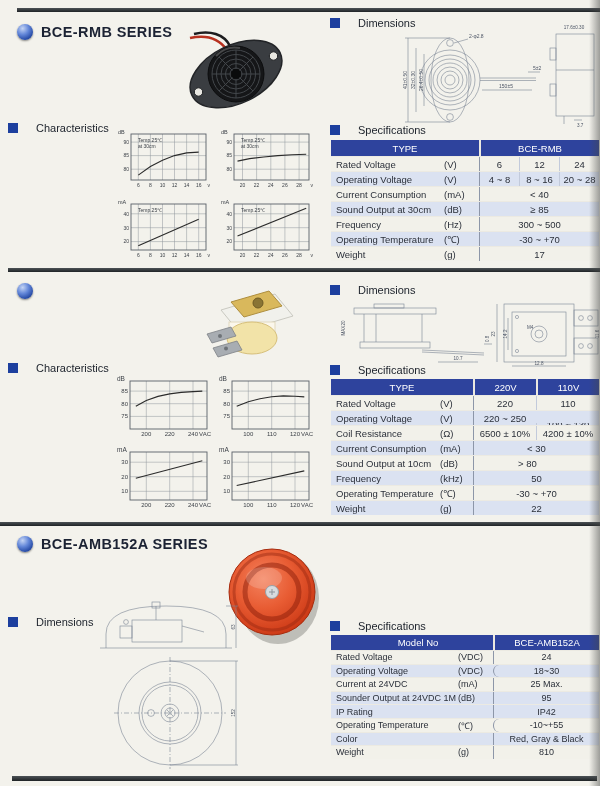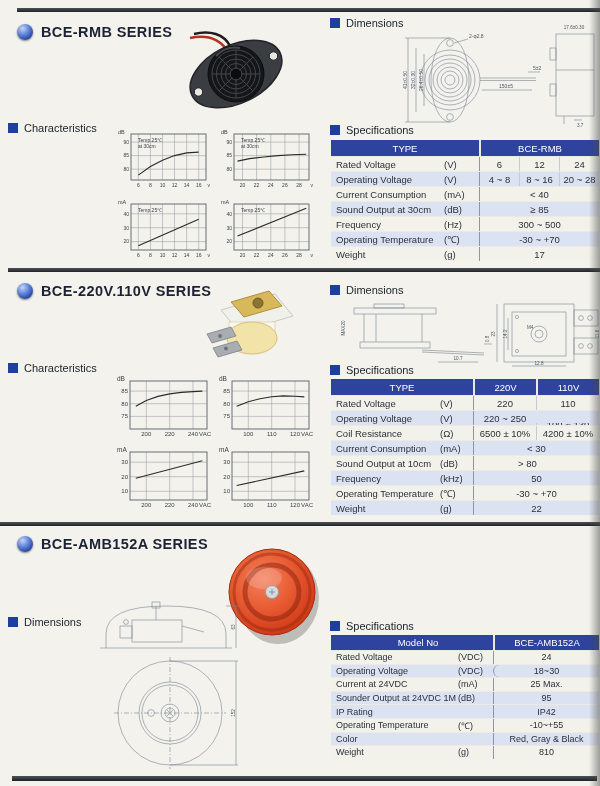--- a/index.html
+++ b/index.html
@@ -7,21 +7,21 @@
   body{font-family:"Liberation Sans",sans-serif}
   .page{position:relative;width:600px;height:786px;margin:0 auto;background:#f3f2ec;overflow:hidden}
   .edge-strip{position:absolute;right:0;top:0;bottom:0;width:11px;
     background:linear-gradient(to right,rgba(80,80,76,0),rgba(70,72,70,.5));pointer-events:none}
   .bar{position:absolute;background:linear-gradient(#4c5256,#1f2326);height:4px}
   .series-header{position:absolute;display:flex;align-items:center;gap:8px}
   .bullet{width:16px;height:16px;border-radius:50%;flex:0 0 16px;
     background:radial-gradient(circle at 35% 28%,#c4d4f4,#6286d8 40%,#2a4ea8 72%,#12306f);
     box-shadow:0 1px 2px rgba(0,0,0,.45)}
   .series-title{font-size:14.5px;font-weight:800;color:#1b2233;letter-spacing:.4px;white-space:nowrap}
-  .slabel{position:absolute;display:flex;align-items:center;gap:6px;font-size:11px;color:#20262f;white-space:nowrap}
+  .slabel{position:absolute;display:flex;align-items:center;gap:18px;font-size:11px;color:#20262f;white-space:nowrap}
   .sq{width:10px;height:10px;background:#1d3f9e;flex:0 0 10px}
   .chart{position:absolute}
   .photo,.drawing{position:absolute}
   svg text{font-family:"Liberation Sans",sans-serif}
   
   .spec-table{position:absolute;width:268px;font-size:9.5px;color:#2b303a}
   .trow{display:flex;align-items:stretch;border-top:1px solid #eceae2}
   .trow.thead{border-top:none}
   .trow.plain{background:#f2f1ea}
   .trow.alt{background:#dbe2f1}
@@ -276,21 +276,20 @@
         <div class="tcell lcell" style="width: 112px;">Weight</div>
         <div class="tcell ucell" style="width: 36px;">(g)</div>
         <div class="tcell vcell" style="width: 120px;">17</div>
       </div>
     </div>
 
   <div class="bar" style="left:8px;top:268px;width:592px"></div>
 
   <div class="series-header" style="left:17px;top:283px">
     <span class="bullet"></span>
-    <span class="series-title">BCE-220V.110V SERIES</span>
   </div>
 
   <div class="photo" style="left:195px;top:280px">
     <svg width="104" height="86" viewBox="0 0 104 86">
       <polygon points="26,30 80,14 98,36 44,52" fill="#f1f1ec" stroke="#c9c9c1" stroke-width="1"></polygon>
       <polygon points="36,22 74,11 87,26 49,37" fill="#d9b85c" stroke="#ae8e3e" stroke-width="1"></polygon>
       <circle cx="63" cy="23" r="5" fill="#8a7434" stroke="#6e5a24"></circle>
       <rect x="34" y="42" width="46" height="14" fill="#fbf7ec" stroke="#ddd3b4" stroke-width=".8"></rect>
       <ellipse cx="57" cy="58" rx="25" ry="16" fill="#f2e3a8" stroke="#d6bf7a" stroke-width="1"></ellipse>
       <ellipse cx="57" cy="58" rx="14" ry="9" fill="#e6d globalization28f" stroke="#cdb56e" stroke-width=".8" opacity="0"></ellipse>
@@ -578,21 +577,21 @@
         <div class="tcell vcell" style="width: 106px;">95</div>
       </div>
       <div class="trow alt" style="height: 13.6px;">
         <div class="tcell lcell" style="width: 126px;">IP Rating</div>
         <div class="tcell ucell" style="width: 36px;"></div>
         <div class="tcell vcell" style="width: 106px;">IP42</div>
       </div>
       <div class="trow plain" style="height: 13.6px;">
         <div class="tcell lcell" style="width: 126px;">Operating Temperature</div>
         <div class="tcell ucell" style="width: 36px;">(℃)</div>
-        <div class="tcell vcell" style="width: 106px;">-10~+55</div>
+        <div class="tcell vcell" style="width: 106px; border-radius: 6px;">-10~+55</div>
       </div>
       <div class="trow alt" style="height: 13.6px;">
         <div class="tcell lcell" style="width: 126px;">Color</div>
         <div class="tcell ucell" style="width: 36px;"></div>
         <div class="tcell vcell" style="width: 106px;">Red, Gray &amp; Black</div>
       </div>
       <div class="trow plain" style="height: 13.6px;">
         <div class="tcell lcell" style="width: 126px;">Weight</div>
         <div class="tcell ucell" style="width: 36px;">(g)</div>
         <div class="tcell vcell" style="width: 106px;">810</div>

